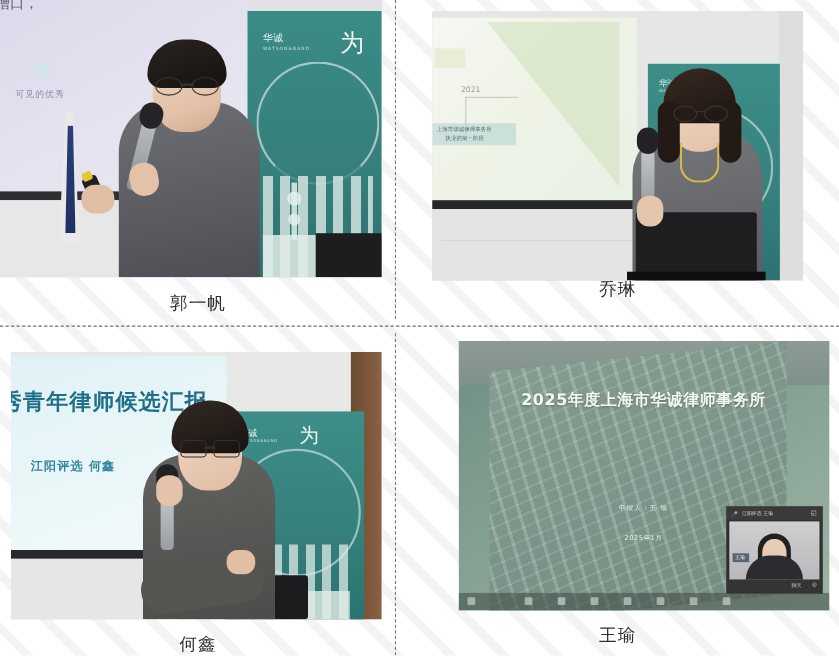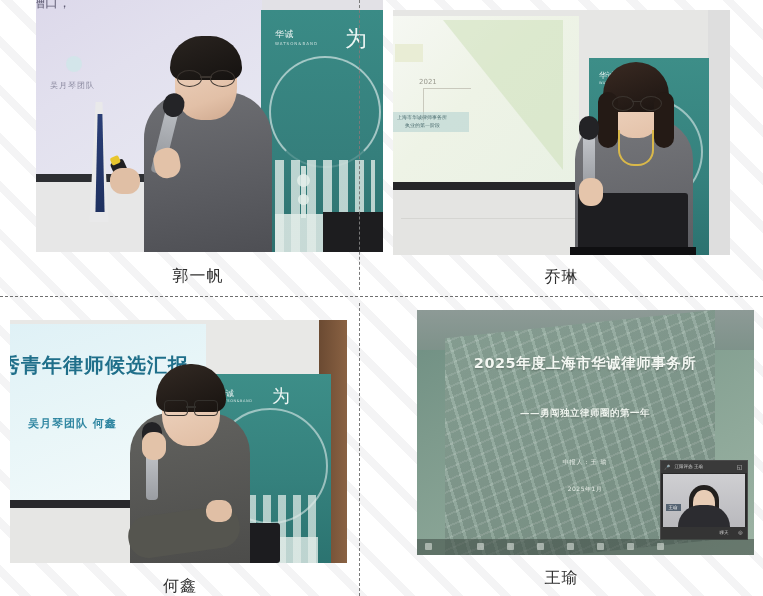--- a/index.html
+++ b/index.html
@@ -68,27 +68,27 @@
   .caption {
     font-size: 16px;
     color: #2f2f2f;
     line-height: 1;
     letter-spacing: 1px;
     font-family: "DejaVu Sans", "Liberation Sans", sans-serif;
   }
 
   
   #cell-1 .photo { width: 347px; height: 252px; margin: 0 0 0 0; }
-  #cell-1 { padding-top: 0px; padding-left: 36px; }
+  #cell-1 { padding-top: 0px; }
   #cell-1 .caption { margin-top: 16px; }
   #cell-1 .photo { align-self: flex-start; }
 
   #cell-2 { padding-top: 10px; }
   #cell-2 .photo { width: 337px; height: 245px; }
-  #cell-2 .caption { margin-top: 14px; }
+  #cell-2 .caption { }
 
   #cell-3 { padding-top: 24px; }
   #cell-3 .photo { width: 337px; height: 243px; margin-left: 10px; align-self:flex-start;}
   #cell-3 .caption { margin-top: 15px; }
 
   #cell-4 { padding-top: 14px; }
   #cell-4 .photo { width: 337px; height: 245px; margin-left: 47px; }
   #cell-4 .caption { margin-top: 15px; }
 
   
@@ -256,21 +256,21 @@
 
 <div class="grid">
 
   <div class="cell" id="cell-1">
     <div class="photo">
       <div class="p1-bg"></div>
       <div class="p1-slide">
         <div class="p1-slide-txt1">槽口，</div>
         <div class="p1-slide-txt2">·</div>
         <div class="p1-slide-badge"></div>
-        <div class="p1-slide-txt3">吴月琴团队</div>
+        <div class="p1-slide-txt3">可见的优秀</div>
       </div>
       <div class="p1-screenbar"></div>
       <div class="p1-wall"></div>
       <div class="p1-poster">
         <div class="p1-poster-logo">
           <span>华诚</span>
           <small>WATSON&amp;BAND</small>
         </div>
         <div class="p1-poster-mark">为</div>
         <div class="p1-arc"></div>
@@ -335,21 +335,21 @@
       <div class="p2-hand"></div>
     </div>
     <div class="caption">乔琳</div>
   </div>
 
   <div class="cell" id="cell-3">
     <div class="photo">
       <div class="p3-bg"></div>
       <div class="p3-screen">
         <div class="p3-title">秀青年律师候选汇报</div>
-        <div class="p3-sub">吴月琴团队 何鑫</div>
+        <div class="p3-sub">江阳评选 何鑫</div>
       </div>
       <div class="p3-frame"></div>
       <div class="p3-wall"></div>
       <div class="p3-door"></div>
       <div class="p3-poster">
         <div class="p3-poster-logo">
           <span>华诚</span>
           <small>WATSON&amp;BAND</small>
         </div>
         <div class="p3-poster-mark">为</div>
@@ -372,21 +372,20 @@
     </div>
     <div class="caption">何鑫</div>
   </div>
 
   <div class="cell" id="cell-4">
     <div class="photo">
       <div class="p4-bg"></div>
       <div class="p4-sky"></div>
       <div class="p4-building"></div>
       <div class="p4-title1">2025年度上海市华诚律师事务所</div>
-      <div class="p4-sub">——勇闯独立律师圈的第一年</div>
       <div class="p4-presenter">申报人：王 瑜</div>
       <div class="p4-date">2025年1月</div>
 
       <div class="p4-vc">
         <div class="p4-vc-bar">
           <i>🎤</i>
           <span>江阳评选 王瑜</span>
           <b>◱</b>
         </div>
         <div class="p4-vc-video">

